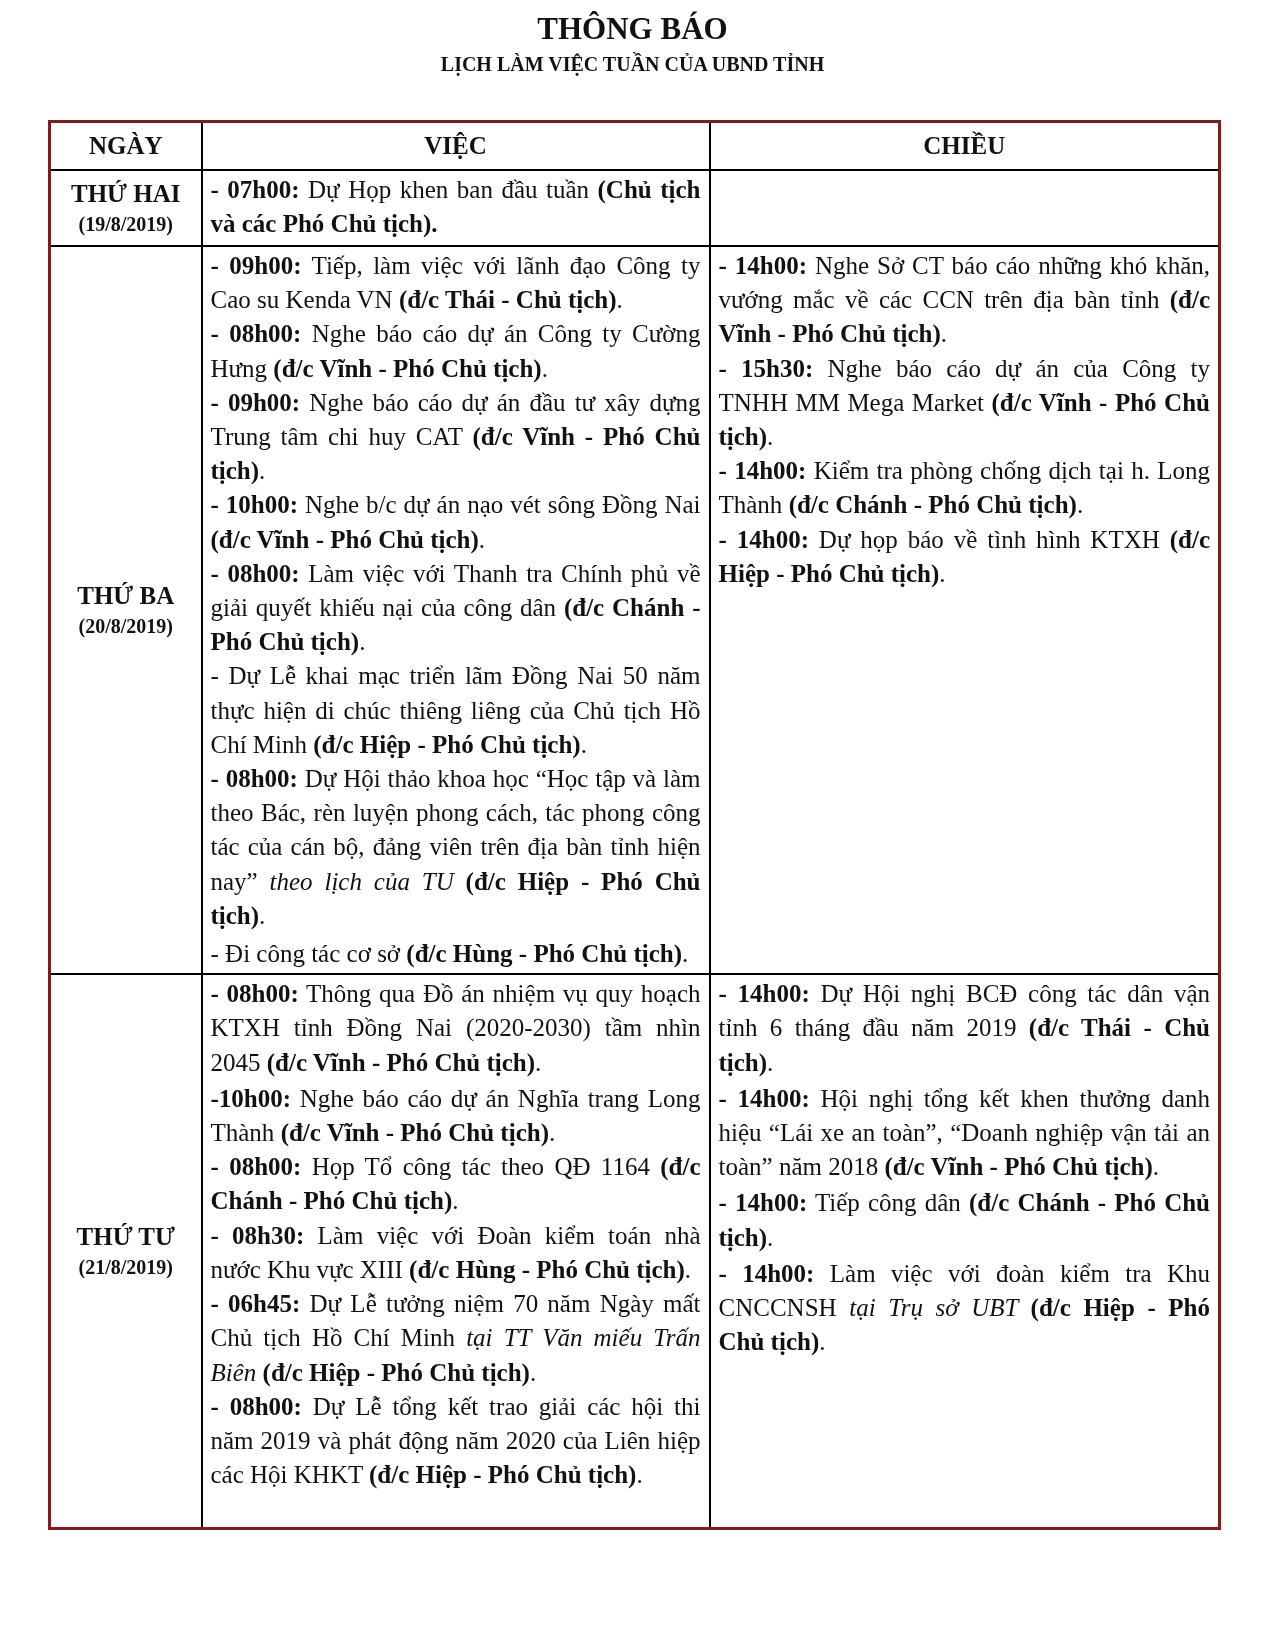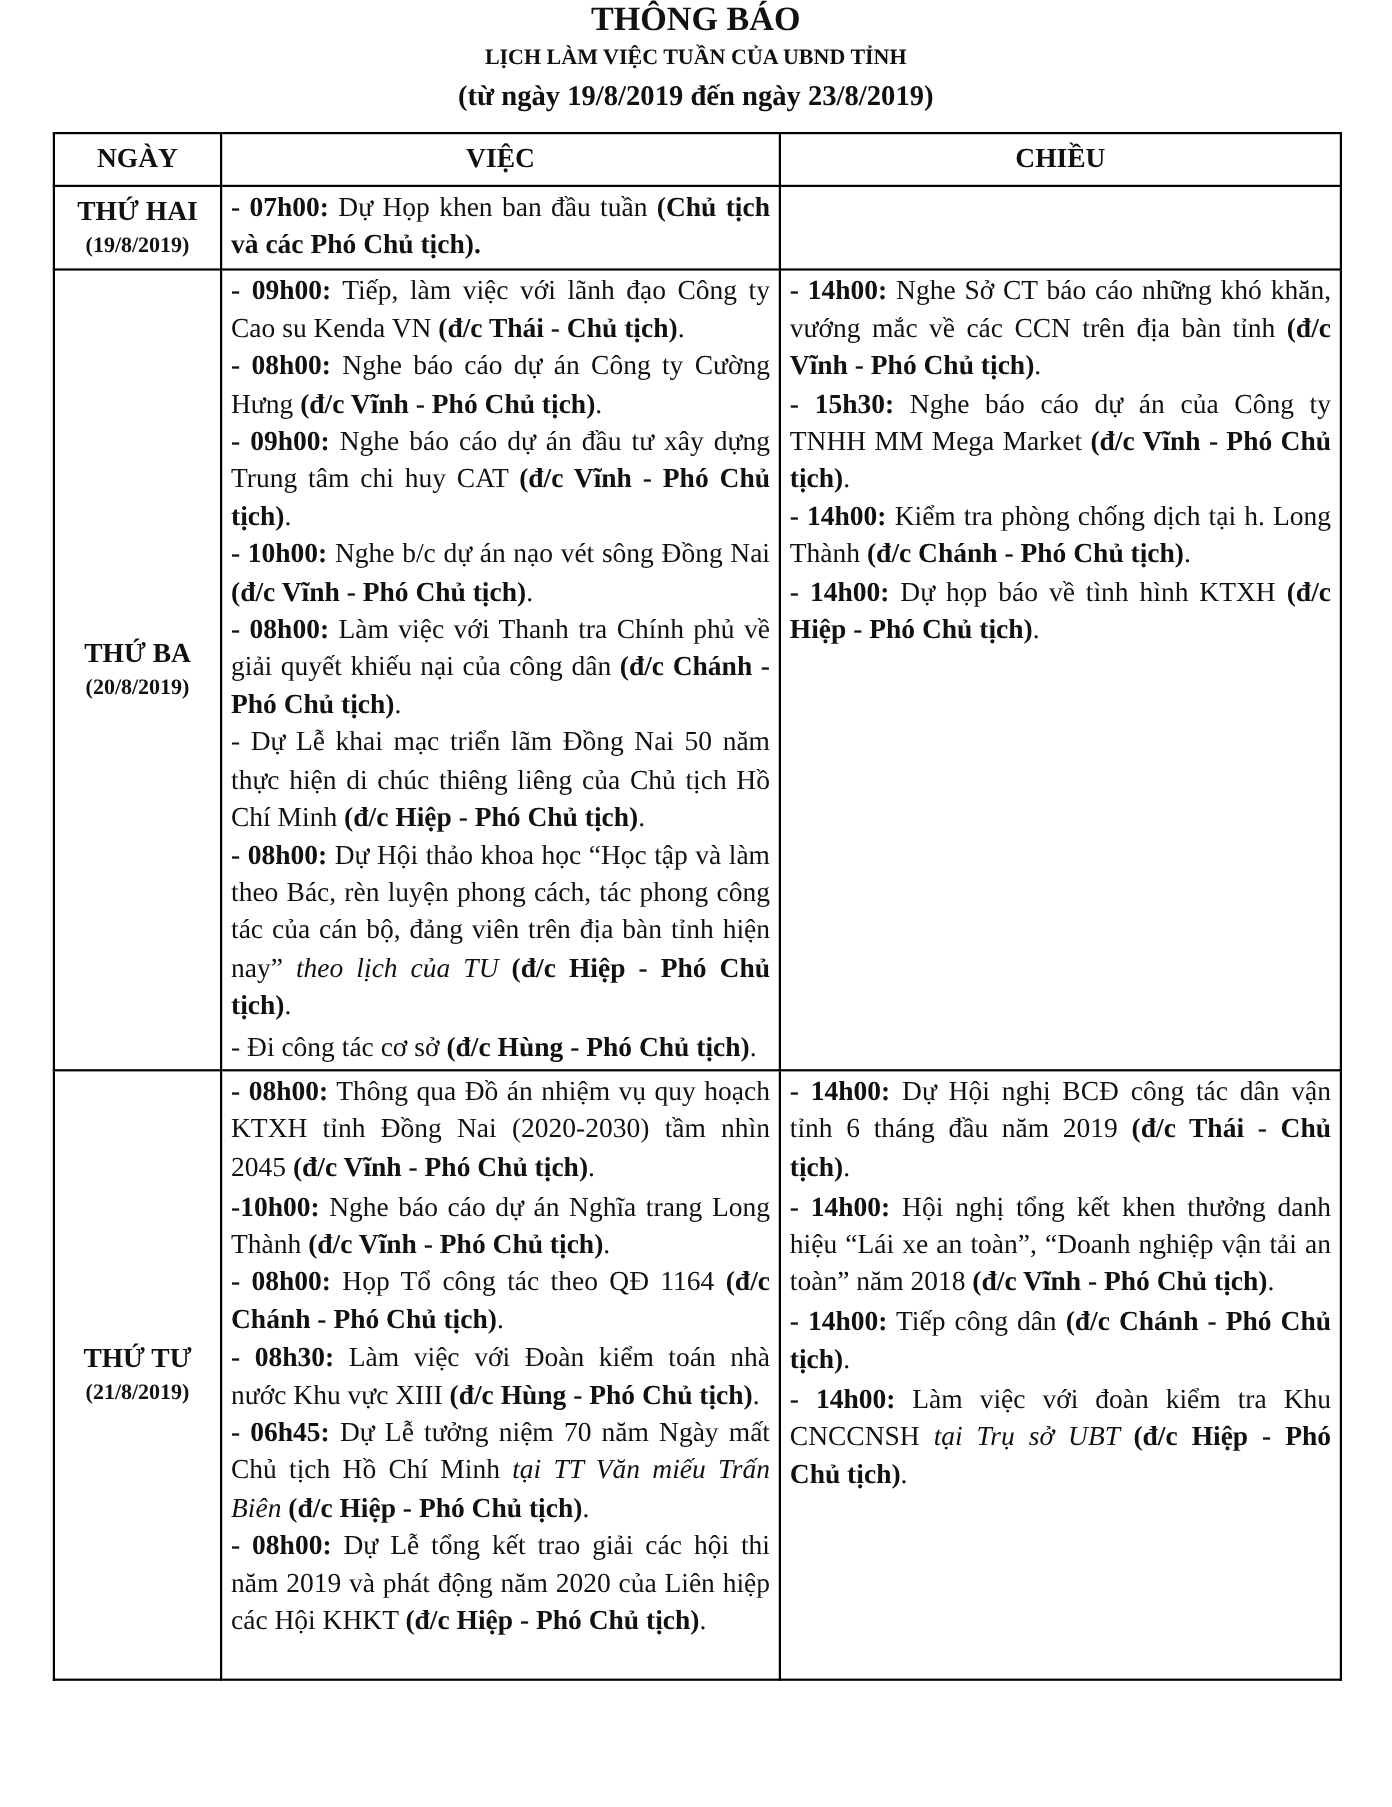--- a/index.html
+++ b/index.html
@@ -2,28 +2,28 @@
 <html><head>
 <meta charset="utf-8">
 <style>
   html, body { margin: 0; padding: 0; background: #ffffff; }
   body {
     width: 1265px; height: 1643px; position: relative; overflow: hidden;
     font-family: "Liberation Serif", "DejaVu Serif", serif;
     color: #111111;
   }
   .header { position: absolute; left: 0; top: 0; width: 1265px; text-align: center; }
-  .header .t1 { font-weight: bold; font-size: 31px; line-height: 34px; margin-top: 0px; }
+  .header .t1 { font-weight: bold; font-size: 31px; line-height: 34px; margin-top: 12px; }
   .header .t2 { font-weight: bold; font-size: 20px; line-height: 36px; }
   .header .t3 { font-weight: bold; font-size: 26px; line-height: 34px; }
 
   table.sched {
     position: absolute; left: 48px; top: 120px; width: 1170px;
     border-collapse: collapse; table-layout: fixed;
-    border: 1px solid #7f1d1d;
+    border: 3px solid #7f1d1d;
   }
   table.sched td, table.sched th {
     border: 2px solid #000; vertical-align: top;
     font-size: 25px; line-height: 34.2px; padding: 2px 8px 2px 8px;
   }
   col.c-day { width: 152px; }
   col.c-am { width: 508px; }
   col.c-pm { width: 510px; }
   th { font-weight: bold; font-size: 25px; text-align: center; vertical-align: middle !important; height: 42px; }
   td.day { text-align: center; vertical-align: middle !important; padding: 0 2px; }
@@ -38,21 +38,20 @@
   tr.r-wed td { height: 548px; }
   .spanline { display: block; white-space: nowrap; margin-top: 4px; }
   .am-tue { position: relative; }
 </style>
 </head>
 <body>
 
 <div class="header">
   <div class="t1">THÔNG BÁO</div>
   <div class="t2">LỊCH LÀM VIỆC TUẦN CỦA UBND TỈNH</div>
-  <div class="t3">(từ ngày 19/8/2019 đến ngày 23/8/2019)</div>
 </div>
 
 <table class="sched">
   <colgroup>
       <col class="c-day">
       <col class="c-am">
       <col class="c-pm">
     </colgroup>
   <thead>
     <tr>

